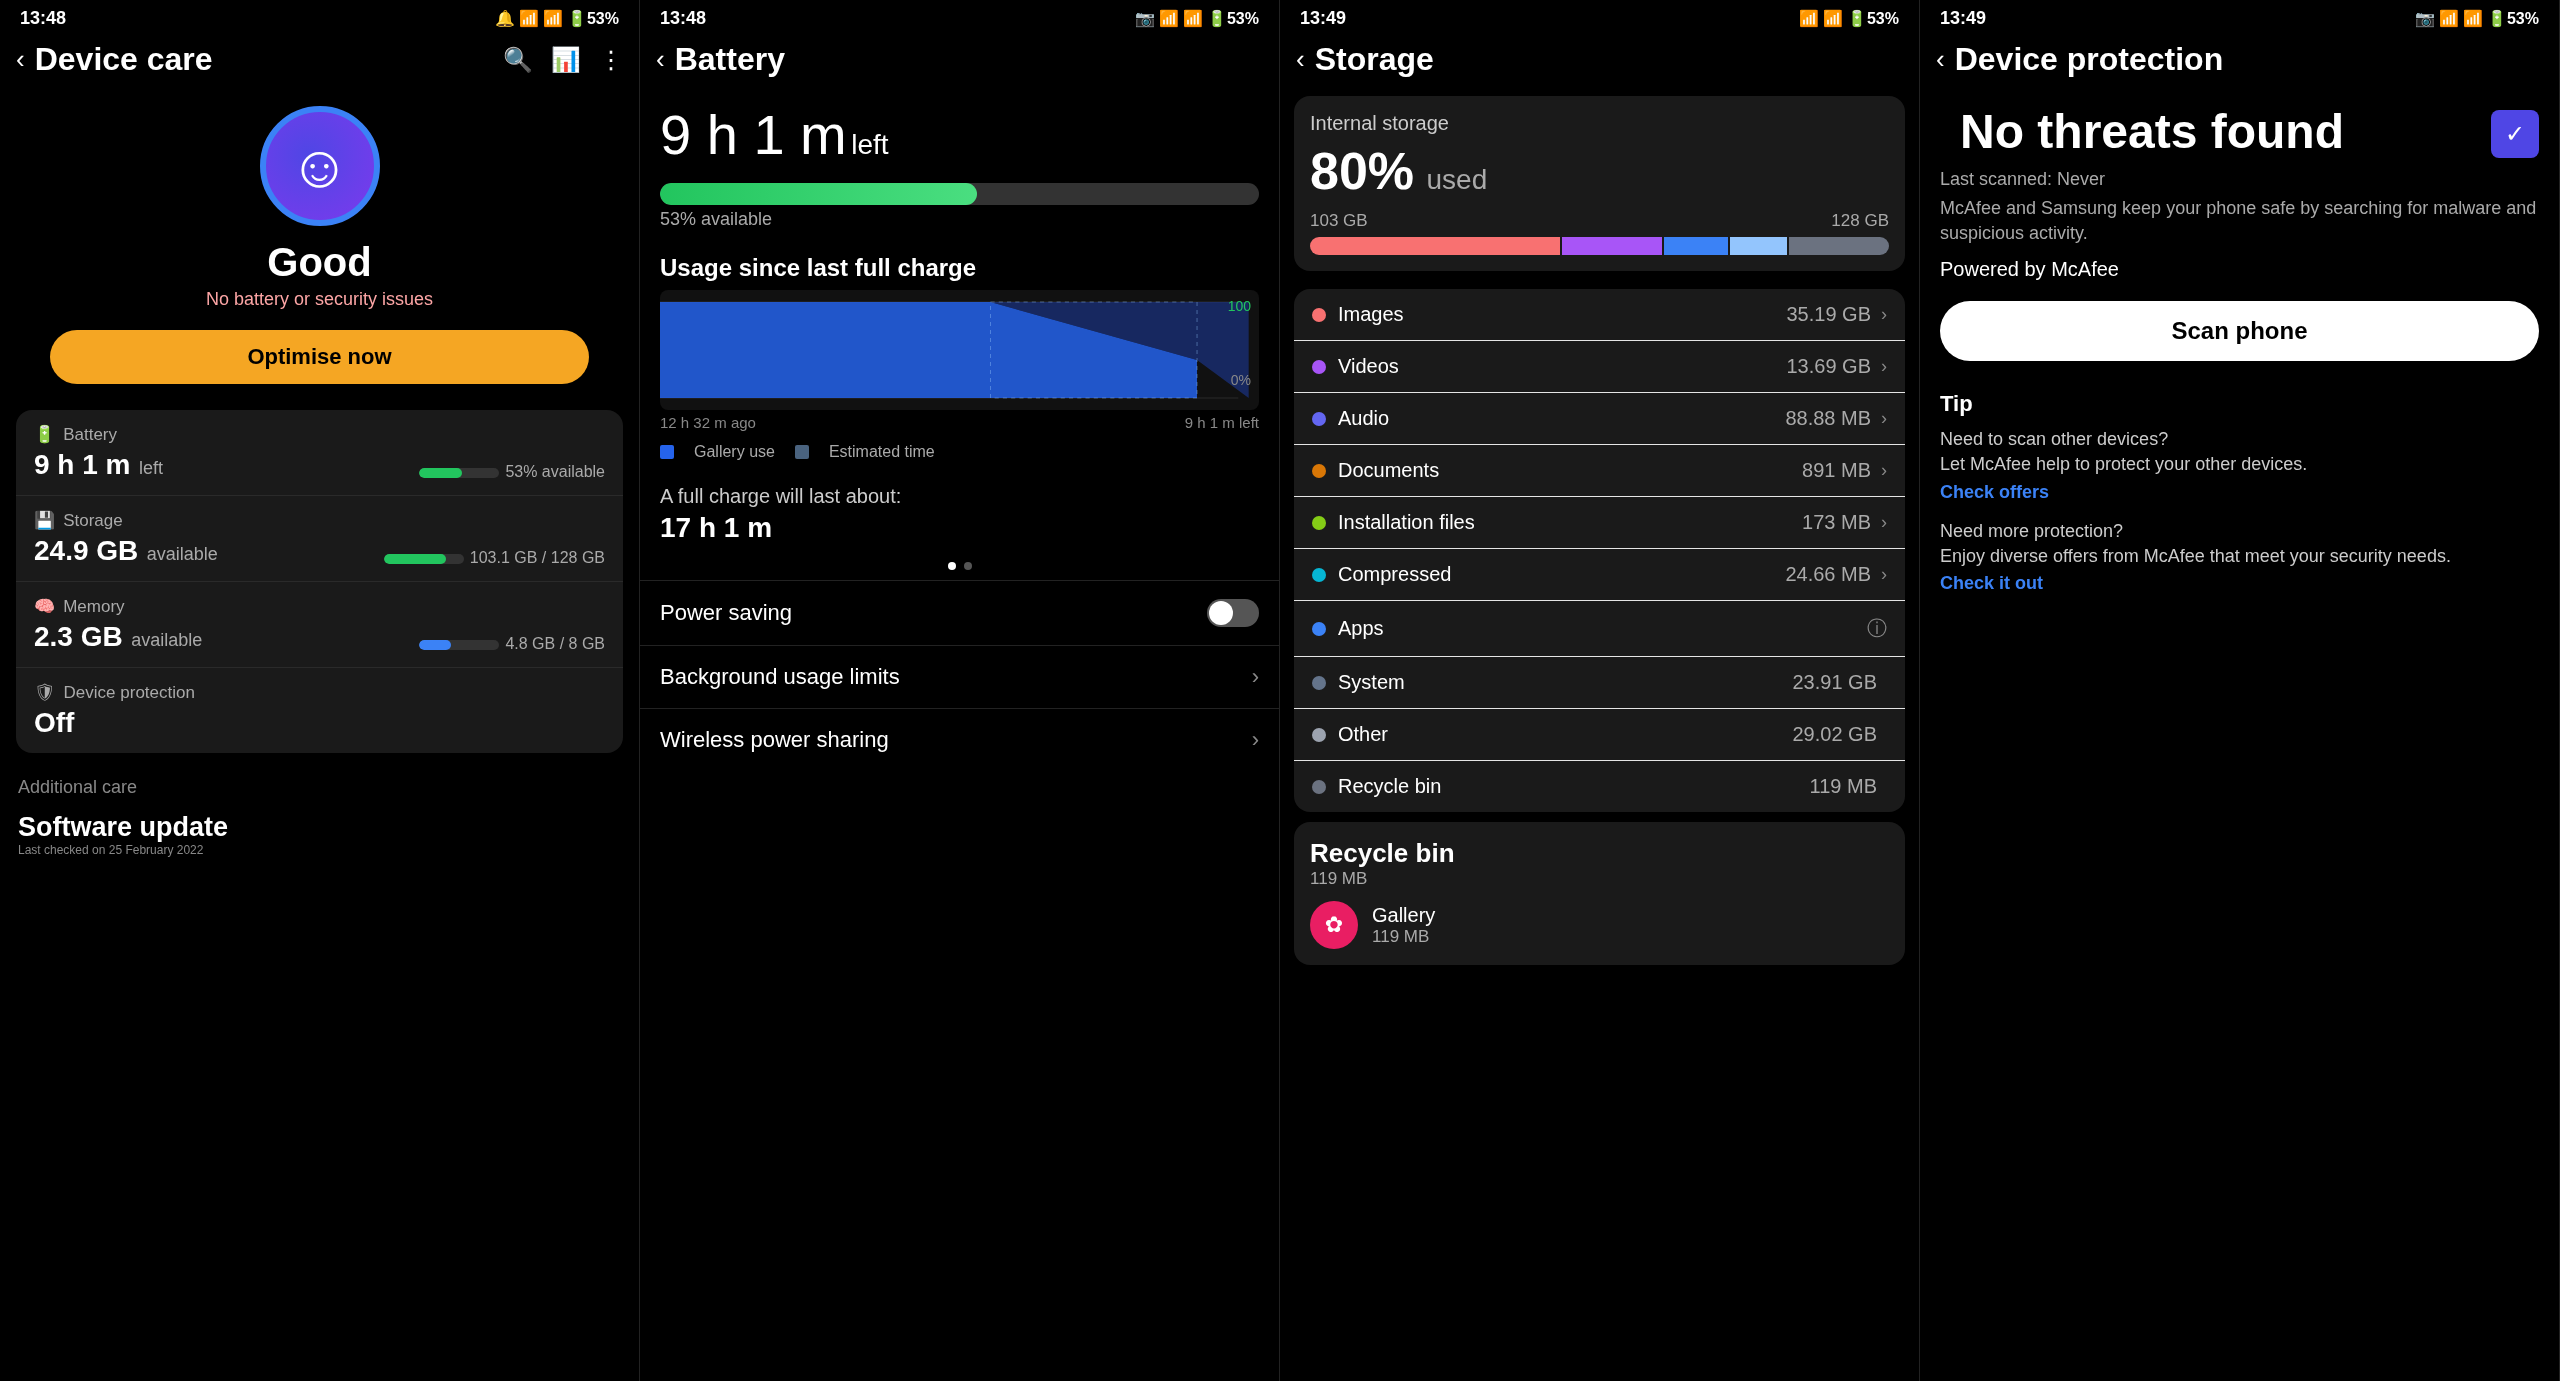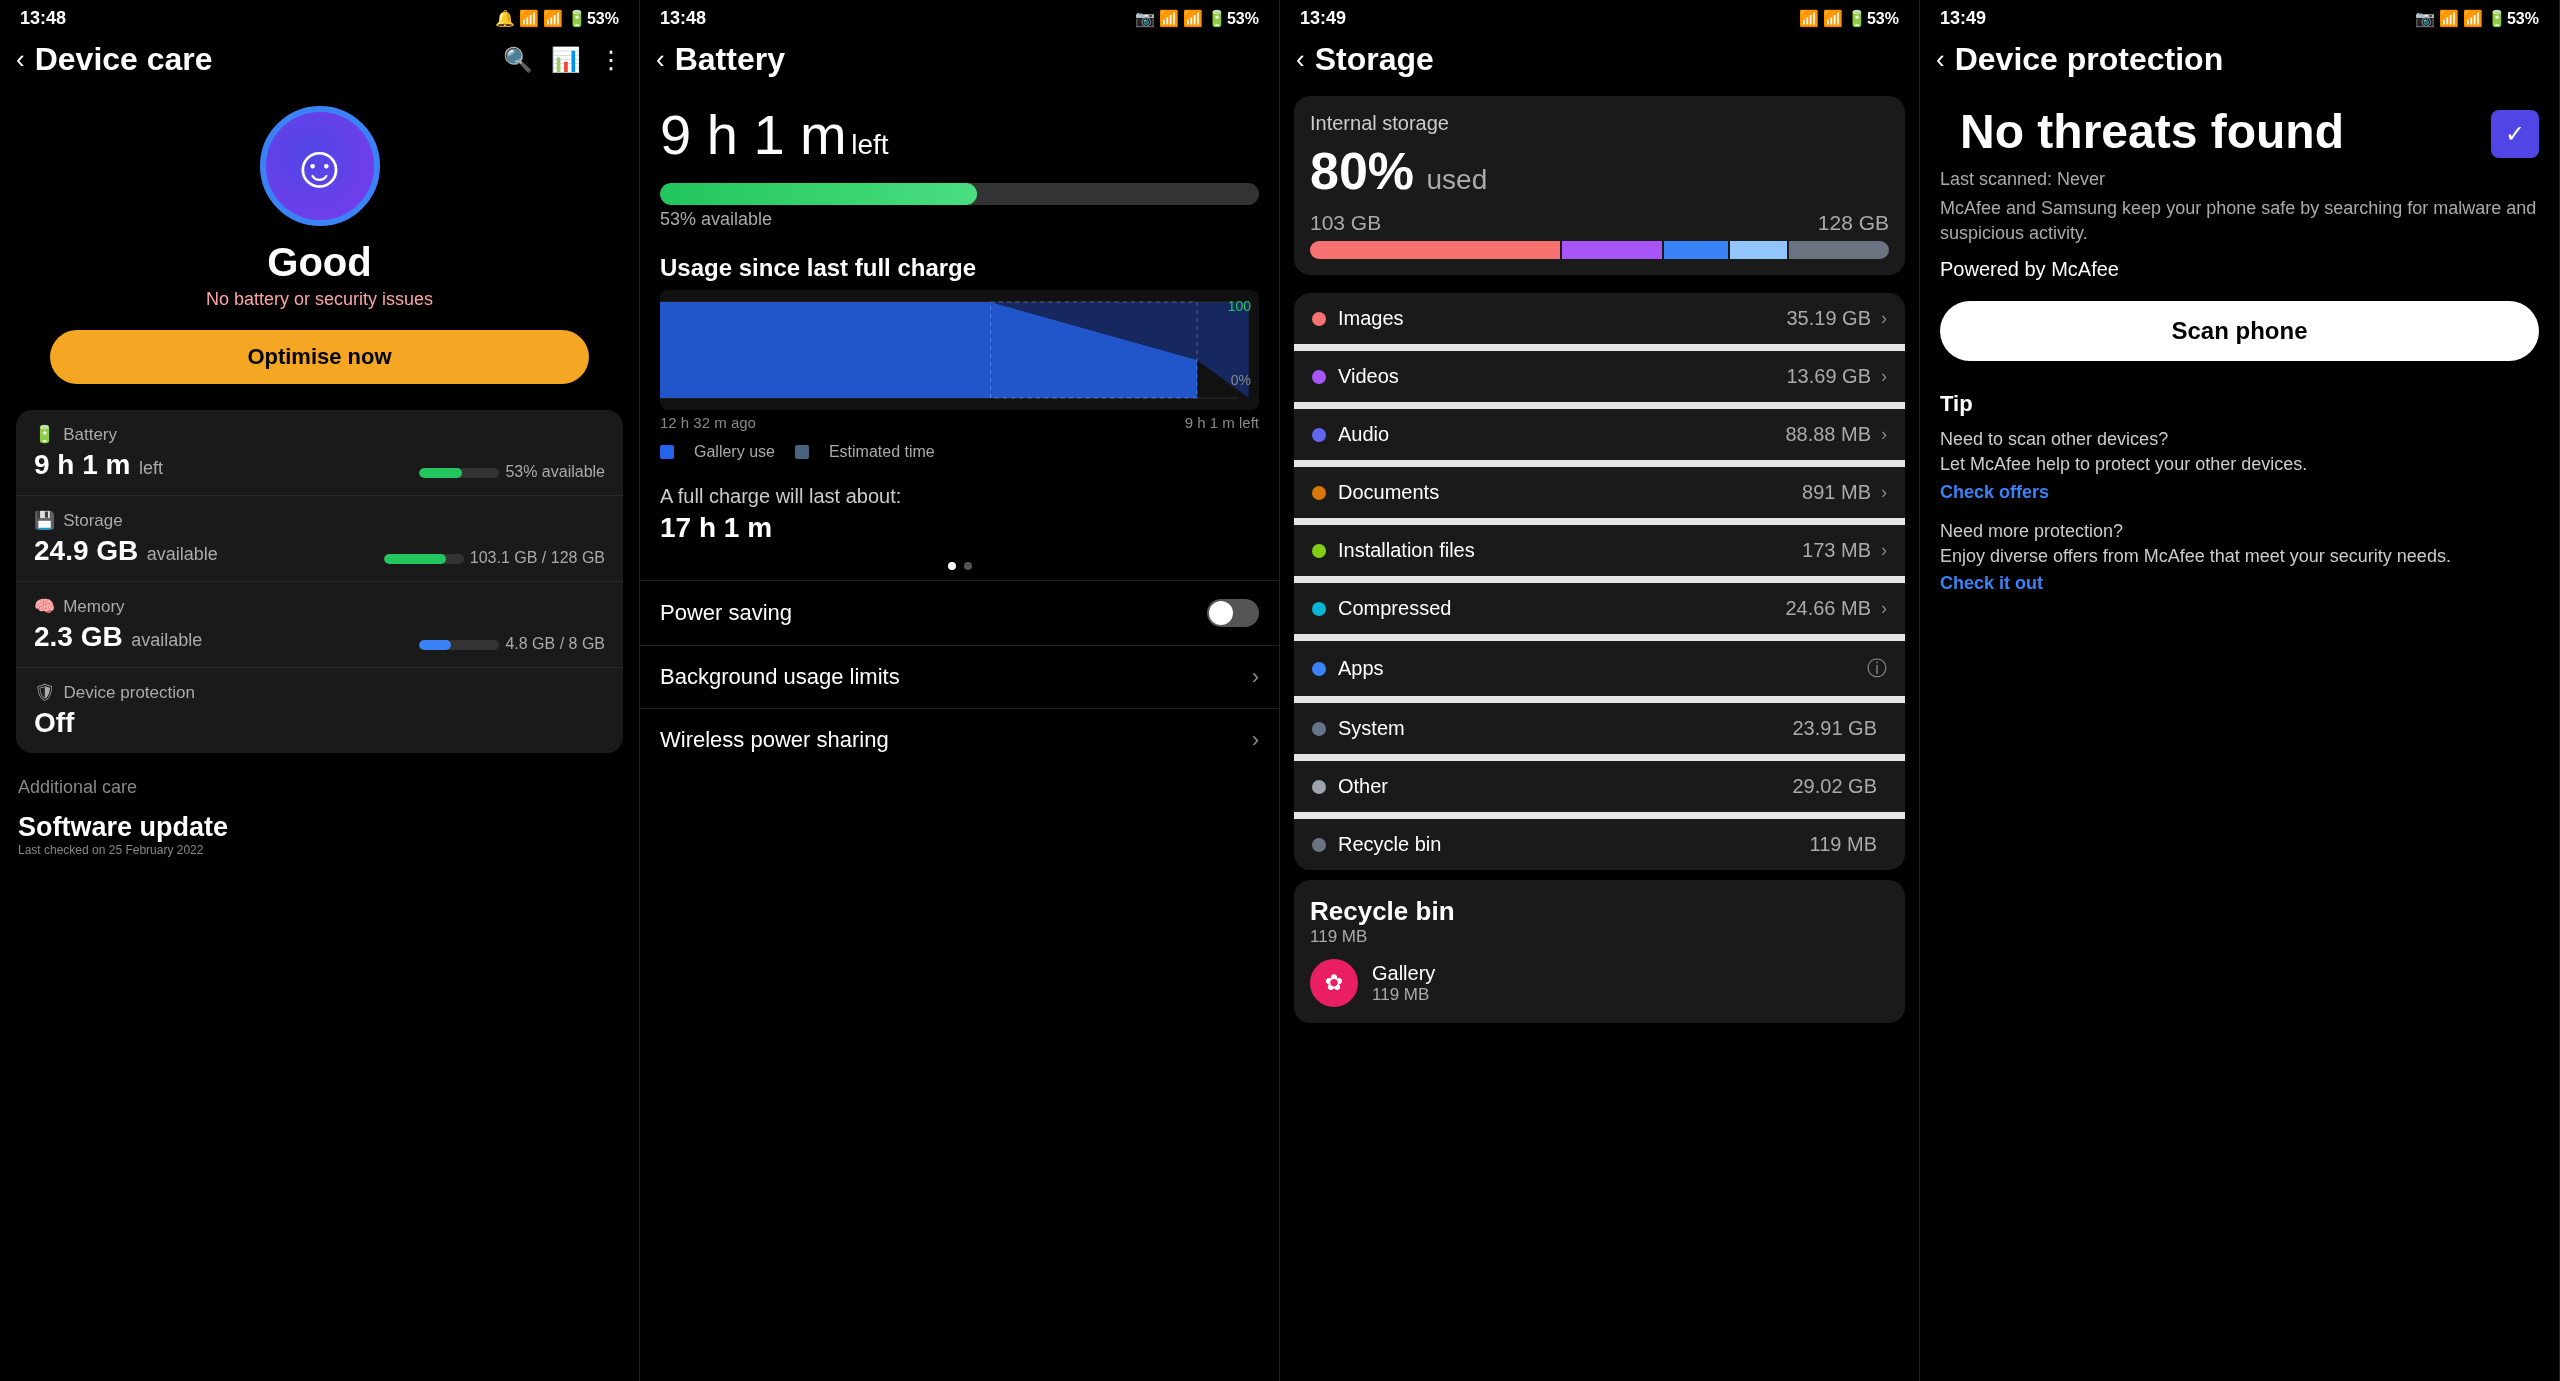--- a/index.html
+++ b/index.html
@@ -336,21 +336,21 @@
       display: inline;
     }
     .storage-used {
       font-size: 28px;
       color: #aaa;
       margin-left: 8px;
     }
     .storage-numbers {
       display: flex;
       justify-content: space-between;
-      font-size: 21px;
+      font-size: 17px;
       color: #aaa;
       margin: 10px 0 6px;
     }
     .storage-bar {
       height: 18px;
       border-radius: 9px;
       overflow: hidden;
       display: flex;
       gap: 2px;
     }
@@ -363,21 +363,21 @@
     .storage-list {
       margin: 8px 14px 0;
       background: #1a1a1a;
       border-radius: 16px;
       overflow: hidden;
     }
     .storage-row {
       display: flex;
       align-items: center;
       padding: 14px 18px;
-      border-bottom: 7px solid #e5e5e5;
+      border-bottom: 1px solid #e5e5e5;
       font-size: 20px;
     }
     .storage-row:last-child { border-bottom: none; }
     .s-dot {
       width: 14px;
       height: 14px;
       border-radius: 50%;
       margin-right: 12px;
       flex-shrink: 0;
     }

